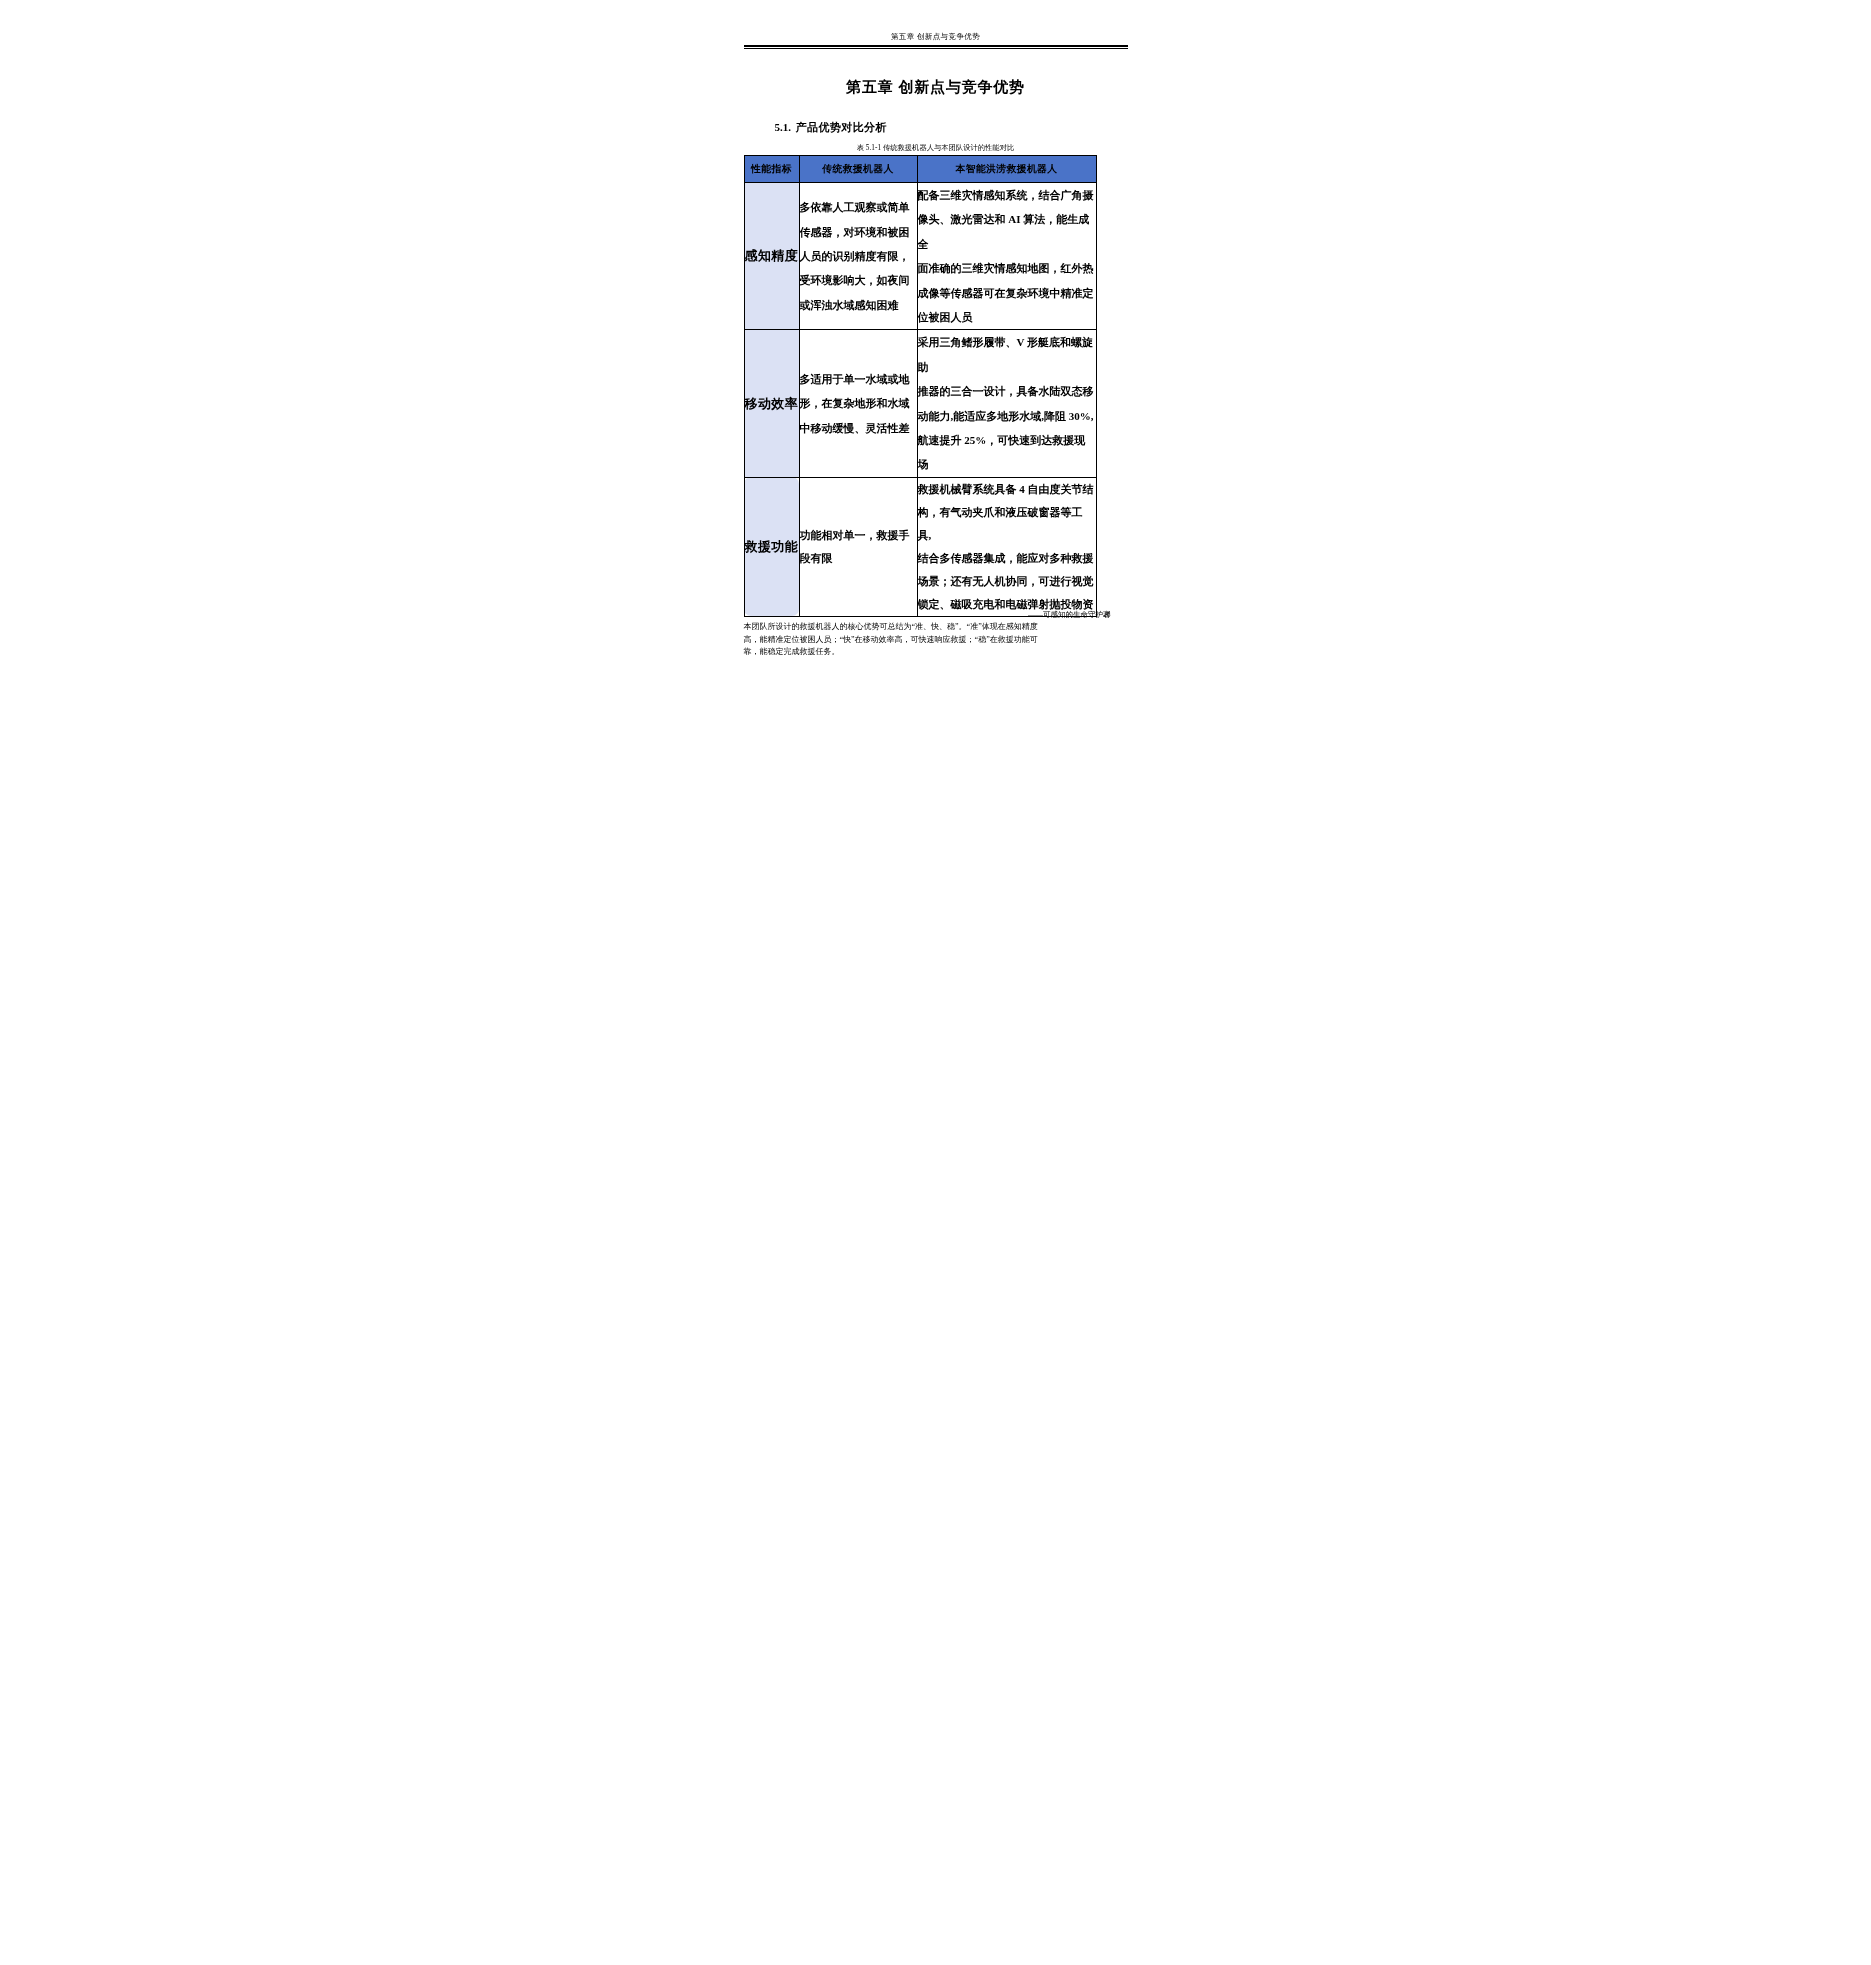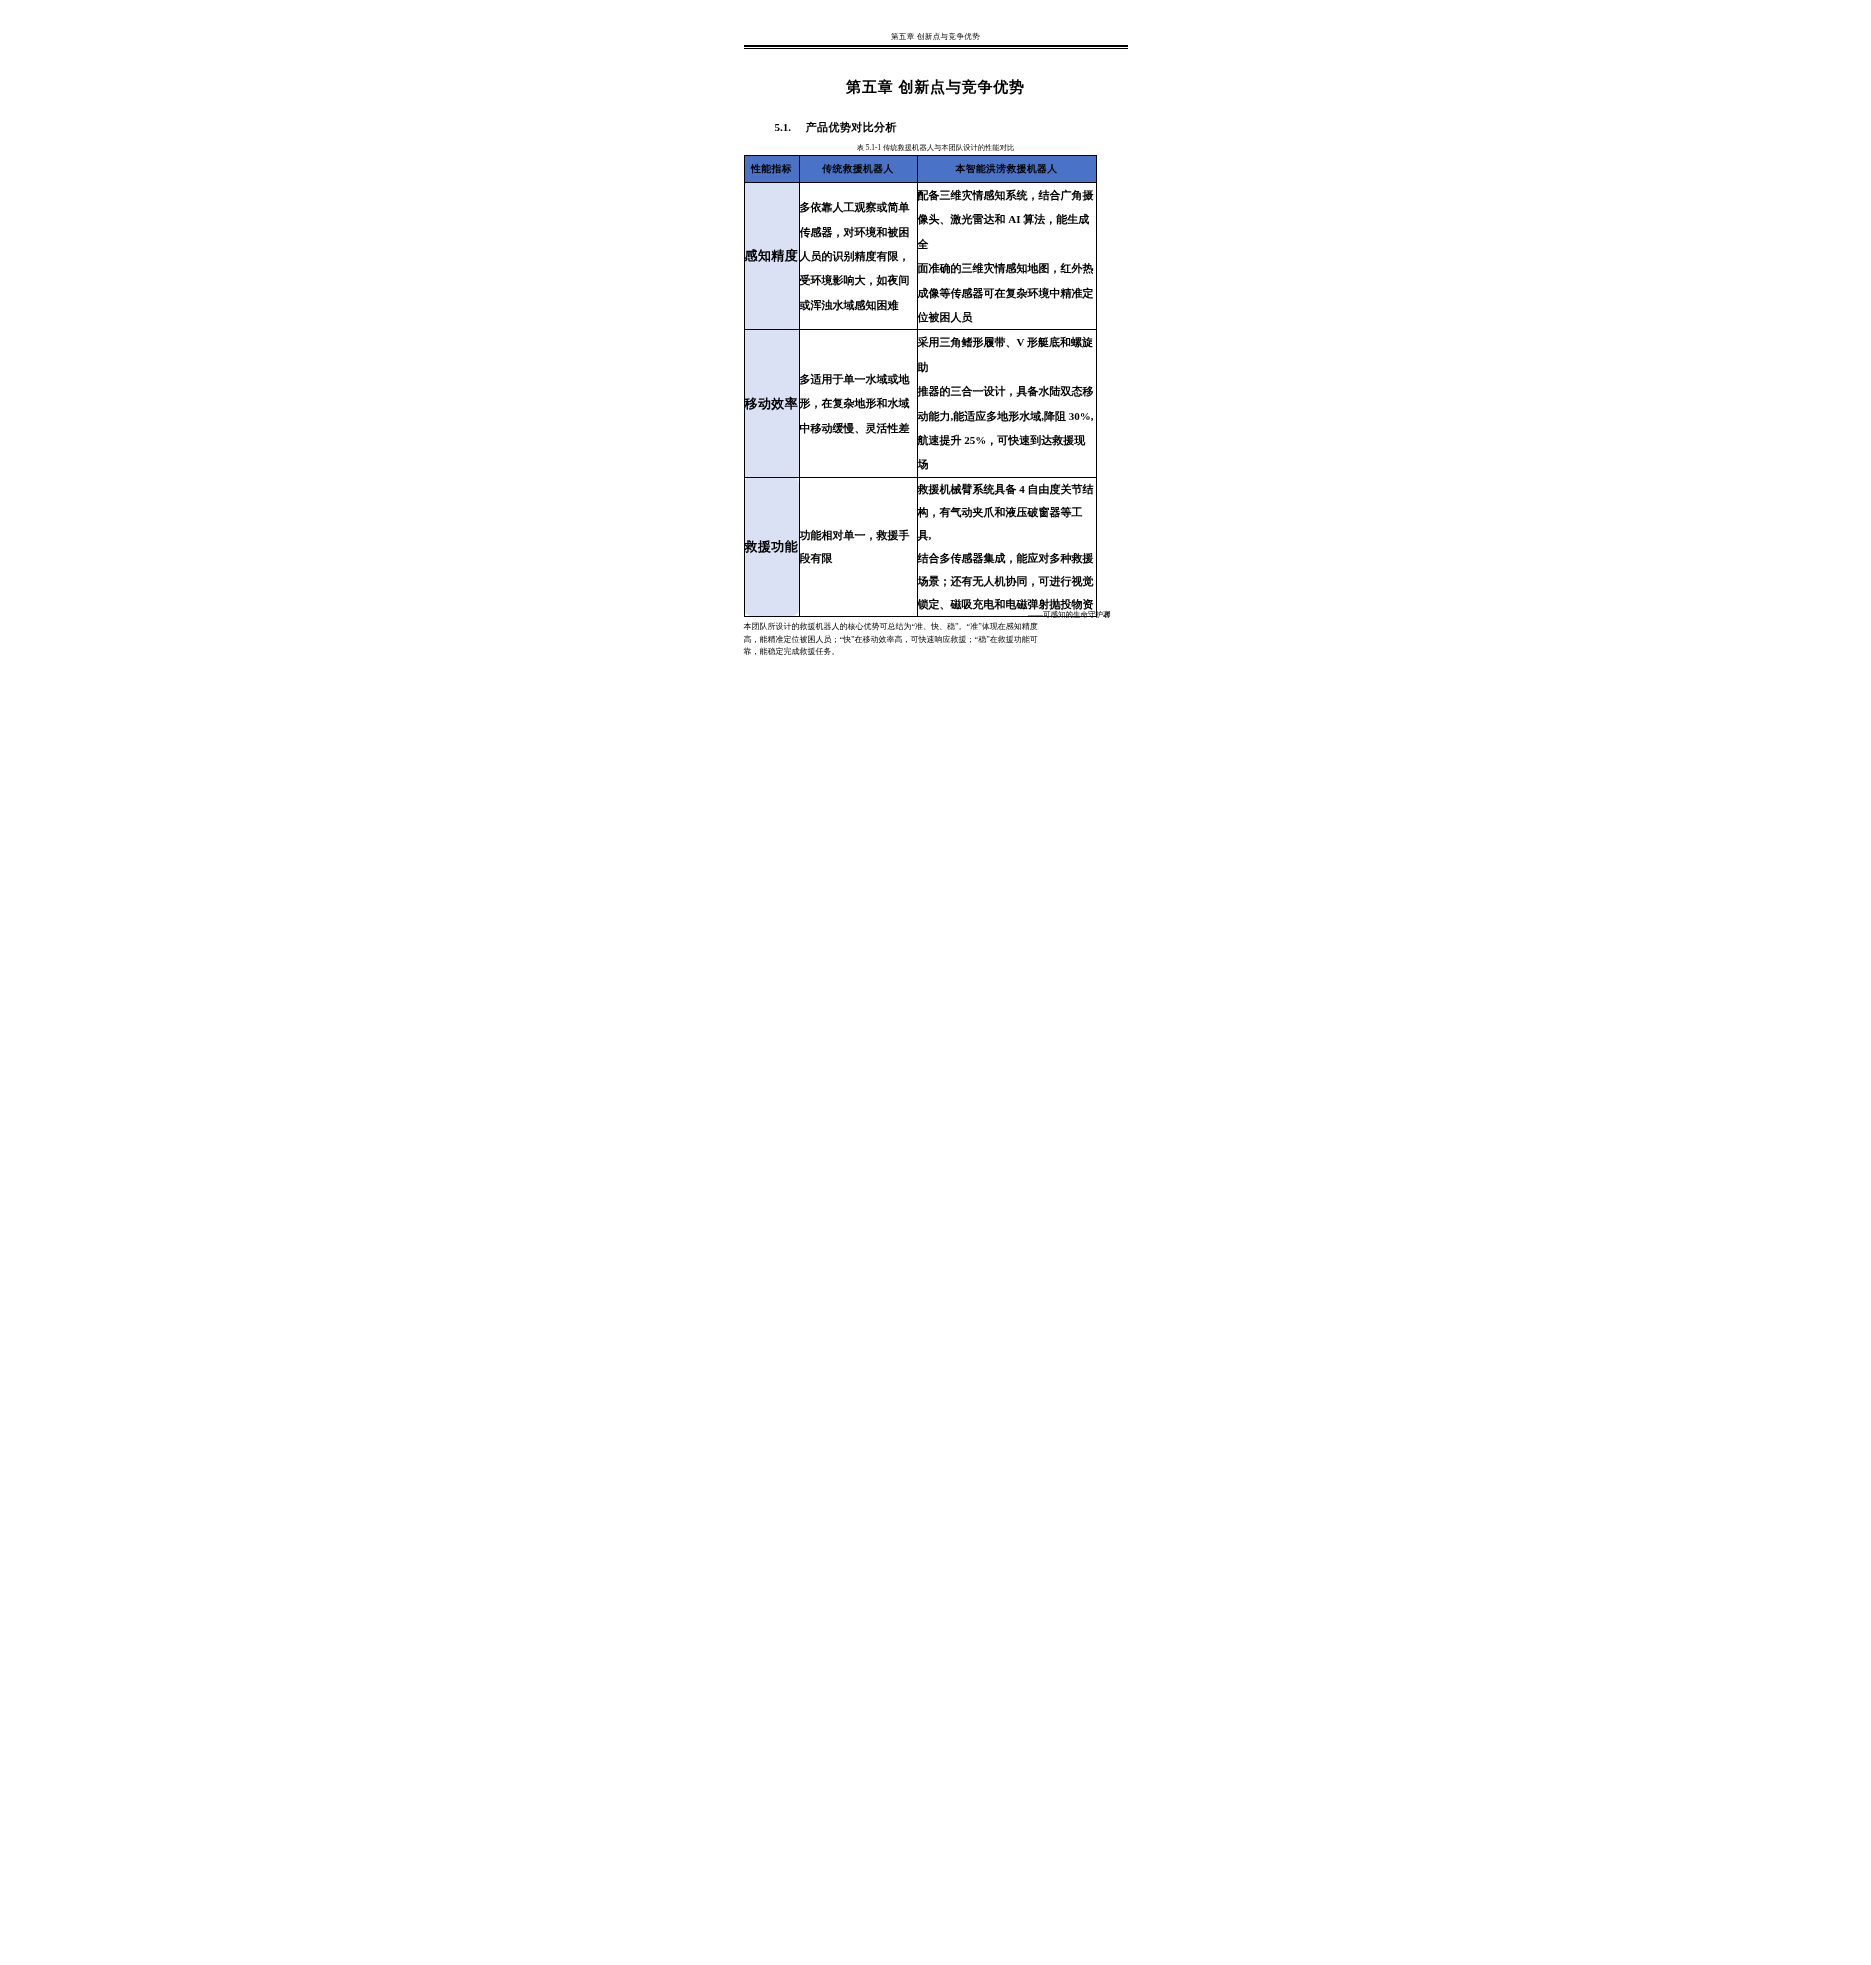--- a/index.html
+++ b/index.html
@@ -42,21 +42,21 @@
   }
 
   
   .section {
     margin: 23px 0 0 0;
     padding-left: 31px;
     font-size: 11px;
     font-weight: bold;
   }
   .sec-num { font-family: "Liberation Serif", "DejaVu Serif", serif; margin-right: 4.7px; }
-  .sec-text { font-family: Liberation Serif, serif; letter-spacing: 0.4px; margin-left: 10px; }
+  .sec-text { font-family: Liberation Serif, serif; letter-spacing: 0.4px; }
 
   
   .caption {
     margin-top: 7.9px;
     text-align: center;
     font-size: 7.3px;
   }
 
   
   table.cmp {

